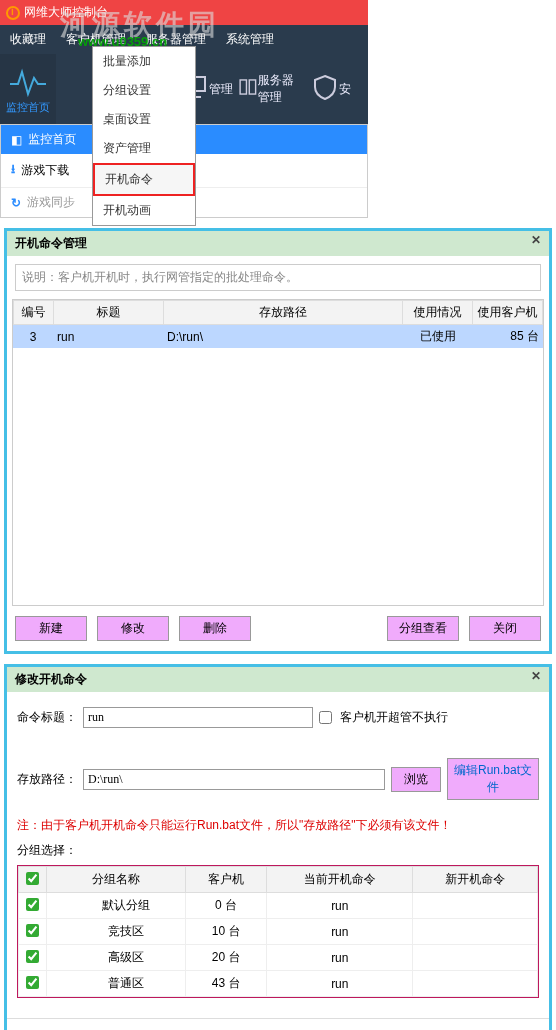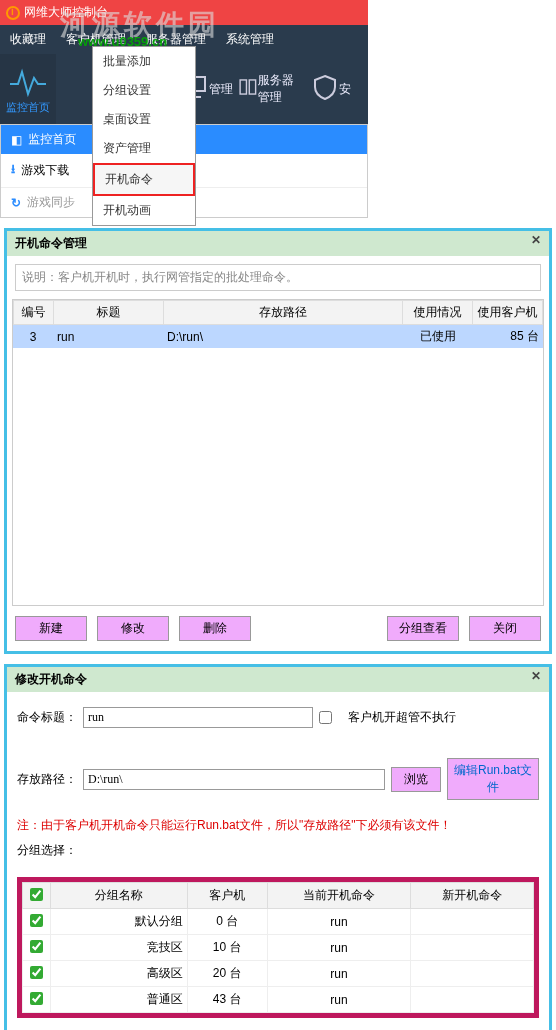--- a/index.html
+++ b/index.html
@@ -38,28 +38,28 @@
 .tbl tr.sel td{background:#bcd7ff}
 .tbl .body{height:280px;overflow:auto}
 .btn-row{display:flex;gap:10px;padding:10px 8px}
 .btn{border:1px solid #999;background:#f0abfc;padding:3px 0;width:72px;text-align:center;cursor:pointer}
 .spacer{flex:1}
 
 .frm-row{display:flex;align-items:center;gap:6px;padding:15px 10px}
 .frm-row label{white-space:nowrap}
 .frm-row input[type=text]{flex:1;border:1px solid #999;padding:2px 4px;font-family:SimSun}
 .frm-row input.short{max-width:230px}
-.chk{display:flex;align-items:center;gap:16px}
+.chk{display:flex;align-items:center;gap:8px}
 .note{color:#d00;padding:2px 10px}
 .sect-lbl{padding:6px 10px}
-.grid{margin:12px 10px;border:5px solid #be185d}
+.grid{margin:0 10px;border:1px solid #be185d}
 .grid table{width:100%;border-collapse:collapse}
 .grid th{background:#f3f3f3;border:1px solid #ddd;padding:4px;text-align:center;font-weight:normal}
 .grid td{border:1px solid #eee;padding:4px;text-align:center}
-.grid td.l{text-align:right;padding-left:24px}
+.grid td.l{text-align:center;padding-left:24px}
 .cb{width:13px;height:13px;accent-color:#3a3}
 .foot{display:flex;justify-content:flex-end;gap:10px;padding:30px 10px 10px;border-top:1px solid #ddd;margin-top:20px}
 </style>
 </head>
 <body>
 
 <div class="app-win">
   <div class="title-bar">
     <span class="ico"></span>
     <span>网维大师控制台</span>

